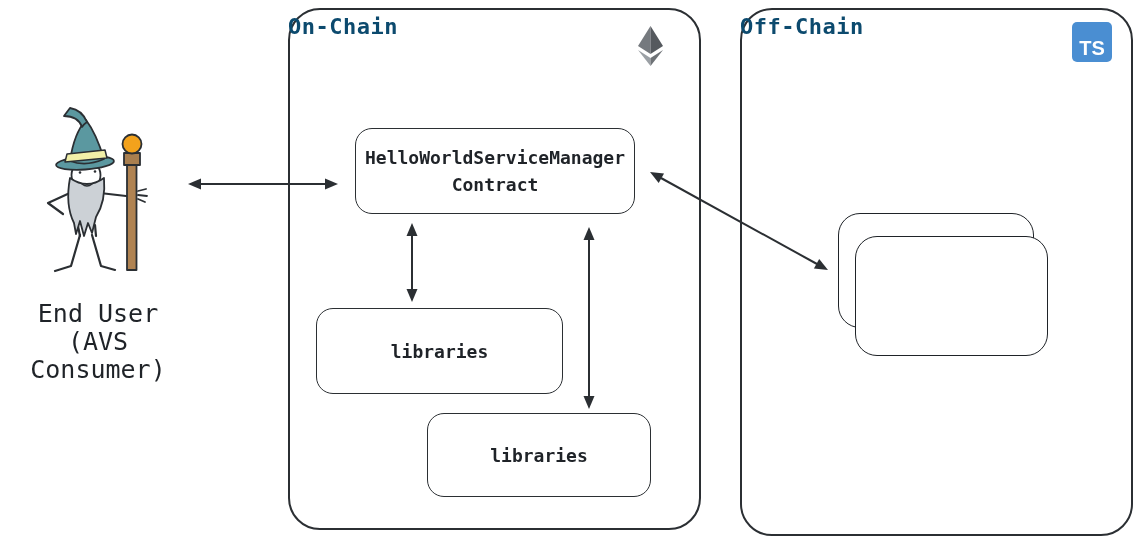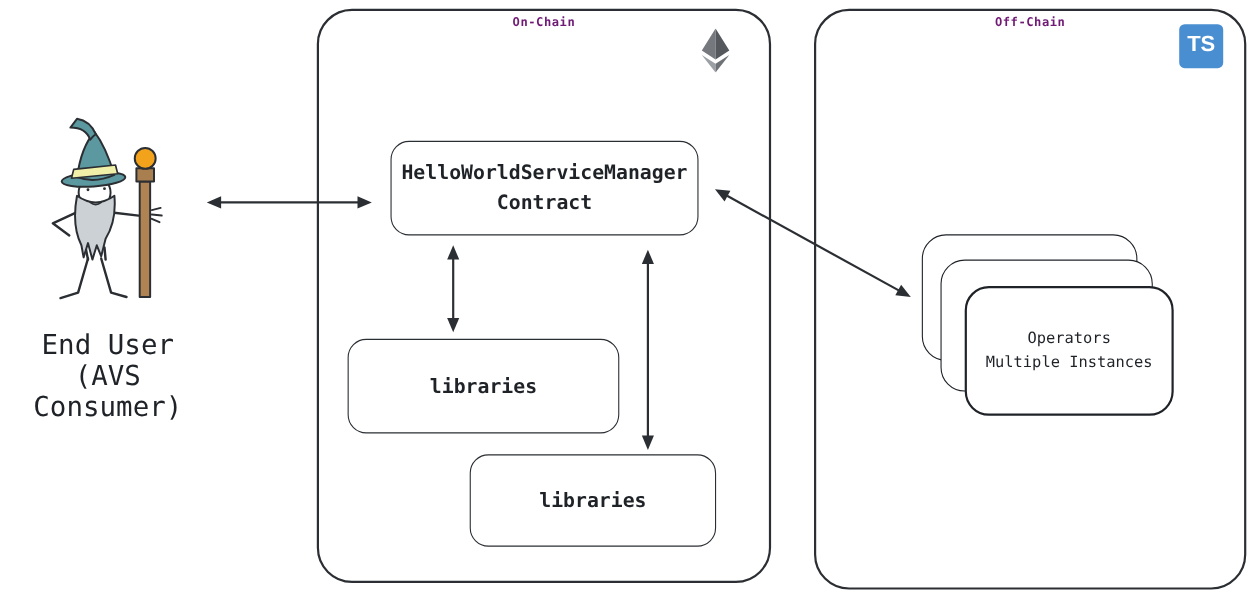--- a/index.html
+++ b/index.html
@@ -14,24 +14,24 @@
     color: #1f2328;
   }
   .container-box {
     position: absolute;
     background: #ffffff;
     border: 2px solid #2b2f33;
     border-radius: 32px;
   }
   .container-title {
     position: absolute;
-    text-align: center;
-    font-size: 11px;
+    text-align: left;
+    font-size: 22px;
     font-weight: bold;
-    color: #701a75;
+    color: #0c4a6e;
     letter-spacing: 0.5px;
   }
   .node-box {
     position: absolute;
     background: #ffffff;
     border: 1.7px solid #2b2f33;
     border-radius: 17px;
     display: flex;
     flex-direction: column;
     align-items: center;
@@ -70,21 +70,21 @@
   }
   .ts-badge {
     position: absolute;
     left: 1072px;
     top: 22px;
     width: 40px;
     height: 40px;
     background: #4a8ed2;
     border-radius: 5px;
     display: flex;
-    align-items: center;
+    align-items: flex-end;
     justify-content: center;
     padding-bottom: 4px;
     color: #ffffff;
     font-family: "Liberation Sans", sans-serif;
     font-weight: 700;
     font-size: 20px;
     line-height: 20px;
     z-index: 4;
   }
   .arrows-layer, .wizard-svg, .eth-svg { position: absolute; pointer-events: none; }
@@ -197,18 +197,14 @@
 
   <div class="container-box" style="left:740px; top:8px; width:393px; height:528px;"></div>
   <div class="container-title" style="left:740px; top:14px; width:393px;">Off-Chain</div>
 
   <div class="ts-badge">
     <span>TS</span>
   </div>
 
   <div class="op-box" style="left:838px; top:213px; width:196px; height:115px; z-index:3;"></div>
   <div class="op-box" style="left:855px; top:236px; width:193px; height:120px; z-index:4;"></div>
-  <div class="op-box op-front" style="left:877px; top:260px; width:190px; height:118px; z-index:5;">
-    <span>Operators</span>
-    <span>Multiple Instances</span>
-  </div>
 
 </div>
 
 </body></html>

